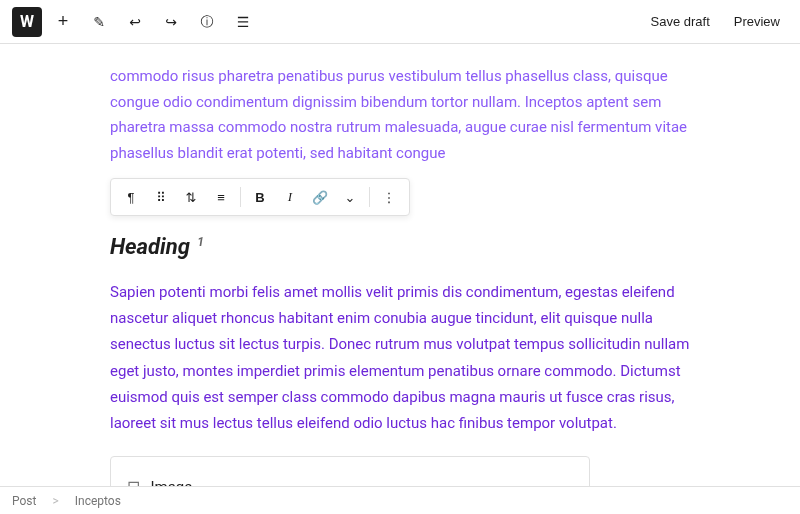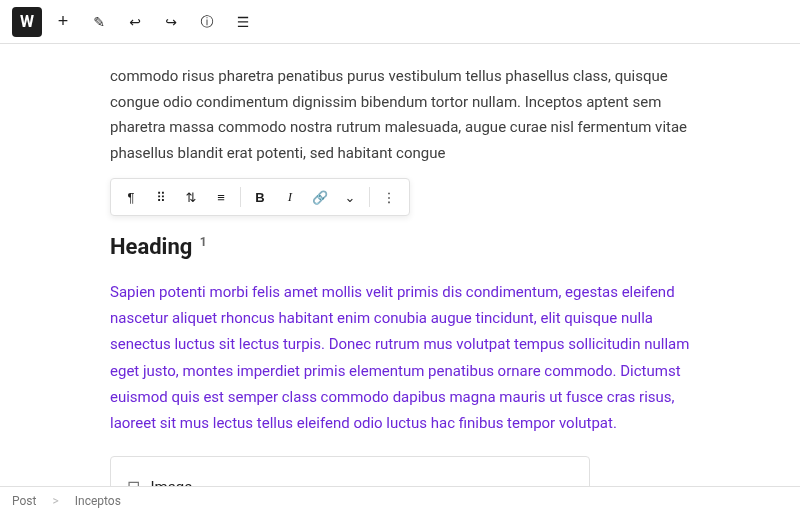--- a/index.html
+++ b/index.html
@@ -90,21 +90,21 @@
     .editor-inner {
       width: 100%;
       max-width: 620px;
       padding: 0 20px;
     }
 
     
     .paragraph-text {
       font-size: 15px;
       line-height: 1.7;
-      color: #404040;
+      color: #8b5cf6;
       margin-bottom: 12px;
     }
 
     
     .block-toolbar {
       display: flex;
       align-items: center;
       gap: 2px;
       background: #fff;
       border: 1px solid #e0e0e0;
@@ -136,20 +136,21 @@
     .block-toolbar-btn.bold { font-weight: bold; font-style: normal; }
     .block-toolbar-btn.italic { font-style: italic; font-family: Georgia, serif; }
 
     
     .heading-block {
       font-size: 22px;
       font-weight: bold;
       color: #1e1e1e;
       margin-bottom: 16px;
       line-height: 1.4;
+      font-style: italic;
     }
     .heading-marker {
       font-size: 12px;
       vertical-align: super;
       color: #666;
       margin-left: 2px;
     }
 
     
     .body-paragraph {
@@ -225,20 +226,24 @@
     <button class="toolbar-btn">
       <span class="icon-redo"></span>
     </button>
     <button class="toolbar-btn">
       <span class="icon-info"></span>
     </button>
     <button class="toolbar-btn">
       <span class="icon-list"></span>
     </button>
   </div>
+  <div class="top-toolbar-right">
+    <button class="save-draft-btn">Save draft</button>
+    <button class="preview-btn">Preview</button>
+  </div>
 </div>
 
 <div class="main-content">
   <div class="editor-area">
     <div class="editor-inner">
 
       <p class="paragraph-text">commodo risus pharetra penatibus purus vestibulum tellus phasellus class, quisque congue odio condimentum dignissim bibendum tortor nullam. Inceptos aptent sem pharetra massa commodo nostra rutrum malesuada, augue curae nisl fermentum vitae phasellus blandit erat potenti, sed habitant congue</p>
 
       <div class="block-toolbar">
         <button class="block-toolbar-btn">

